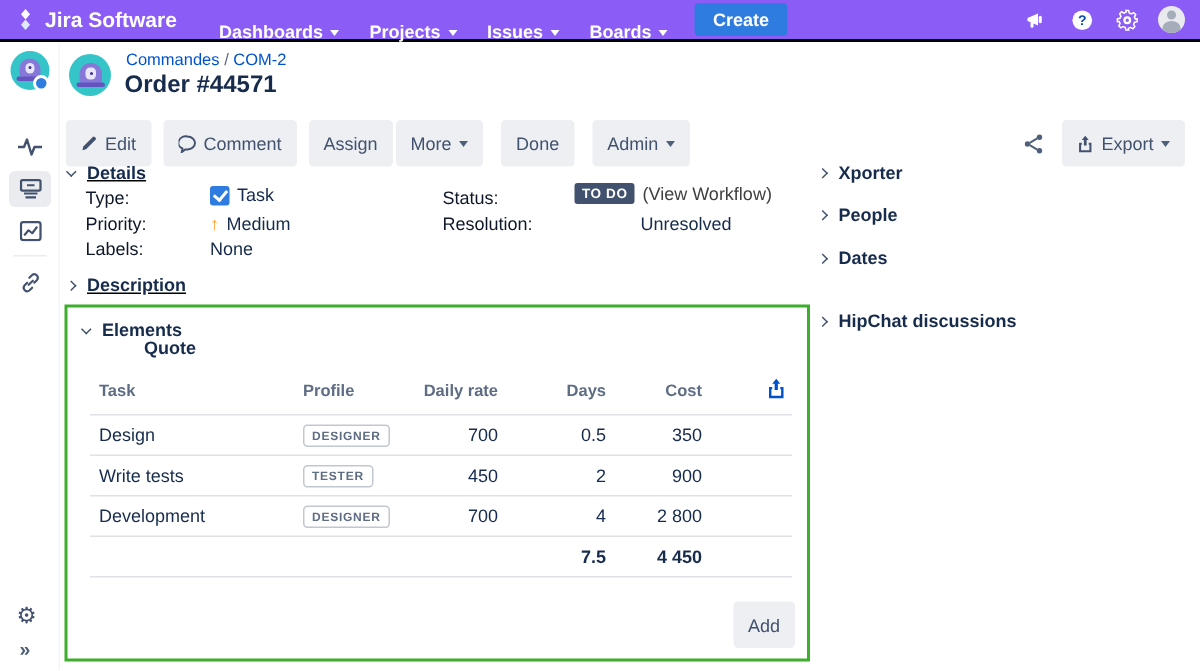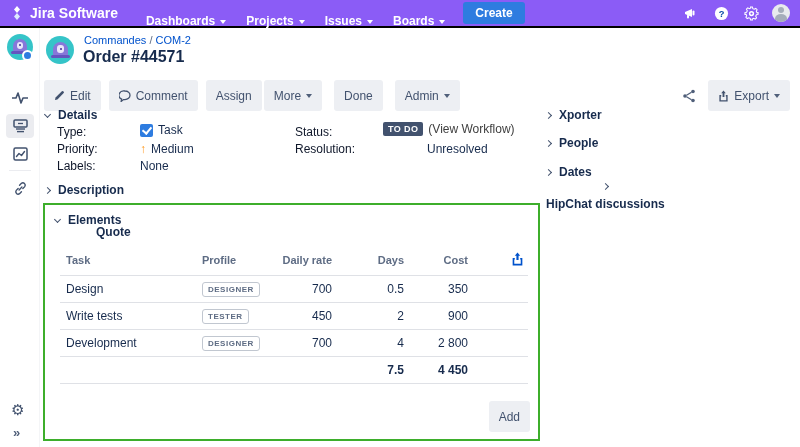--- a/index.html
+++ b/index.html
@@ -72,21 +72,21 @@
     font-size:12px; font-family:"Liberation Sans", sans-serif; border:none; border-radius:3px;
     height:31px; padding:0 10px; cursor:pointer; white-space:nowrap; }
   .btn .caret { width:0; height:0; border-left:3.5px solid transparent; border-right:3.5px solid transparent;
     border-top:4px solid #505F79; margin-top:1px; }
   .gap8 { margin-left:8px; } .gap2 { margin-left:2px; } .gap12 { margin-left:12px; }
   .toolbar-right { position:absolute; top:80px; right:10px; display:flex; align-items:center; gap:10px; }
   .share-icon { width:18px; height:18px; display:flex; align-items:center; justify-content:center;
     cursor:pointer; color:#505F79; }
 
   
-  .section-header { position:absolute; display:flex; align-items:center; gap:8px; cursor:pointer; }
+  .section-header { position:absolute; display:flex; align-items:center; gap:8px; cursor:pointer;text-decoration:underline; }
   .section-title { font-size:12px; font-weight:bold; color:#172B4D; }
   .chev { display:inline-block; width:5px; height:5px; border-right:1.6px solid #42526E;
     border-bottom:1.6px solid #42526E; }
   .chev.down { transform:rotate(45deg); margin-top:-2px; }
   .chev.right { transform:rotate(-45deg); }
   .field-label { position:absolute; font-size:12px; color:#0f172a; }
   .field-value { position:absolute; font-size:12px; color:#172B4D; display:flex; align-items:center; gap:5px; }
   .task-check { width:13px; height:13px; background:#2E7CE0; border-radius:2px; position:relative; }
   .task-check::after { content:""; position:absolute; left:3.5px; top:1.5px; width:4px; height:7px;
     border-right:2px solid #fff; border-bottom:2px solid #fff; transform:rotate(40deg); }
@@ -381,18 +381,18 @@
     <span class="section-title">Xporter</span>
   </div>
   <div class="right-panel-title" style="top:136px;">
     <span class="chev right"></span>
     <span class="section-title">People</span>
   </div>
   <div class="right-panel-title" style="top:165px;">
     <span class="chev right"></span>
     <span class="section-title">Dates</span>
   </div>
-  <div class="right-panel-title" style="top:184px;flex-direction:column;">
+  <div class="right-panel-title" style="top:207px;">
     <span class="chev right"></span>
     <span class="section-title">HipChat discussions</span>
   </div>
 
 </div>
 
 </body></html>

